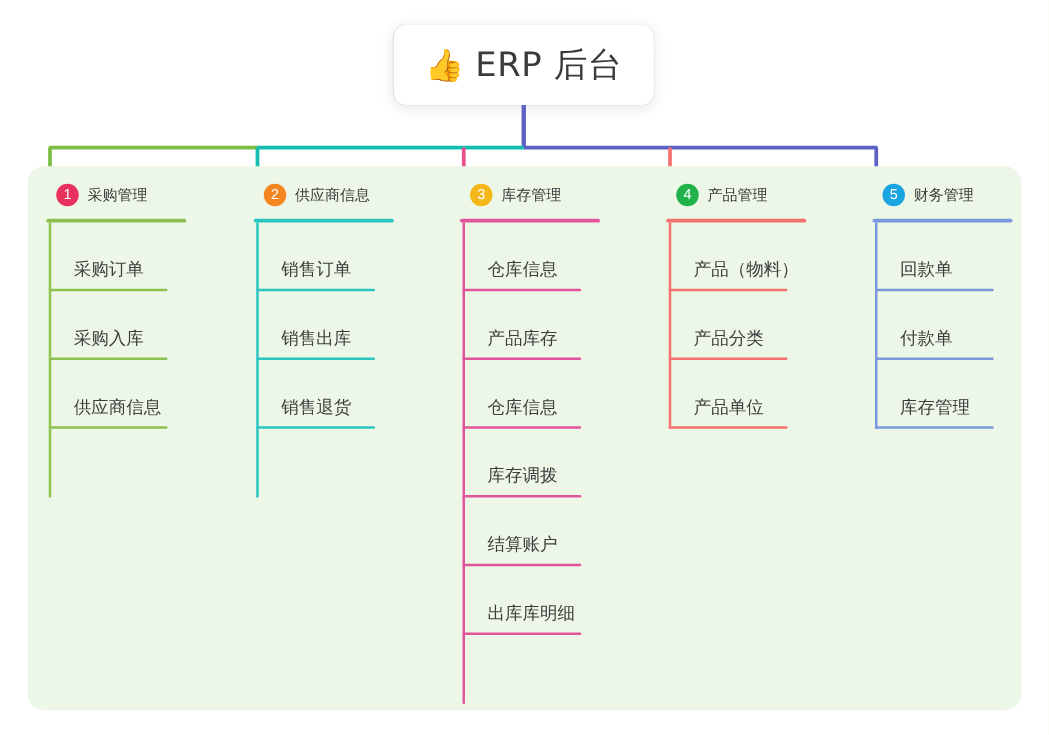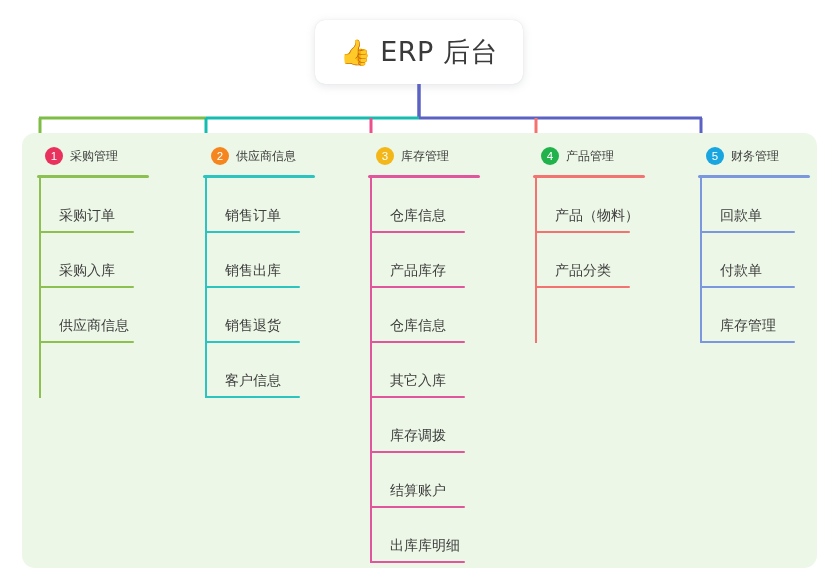--- a/index.html
+++ b/index.html
@@ -194,24 +194,20 @@
             <div class="item-rule" style="width: 95px; background: rgb(43, 196, 190);"></div>
           </div>
           <div class="item">
             <span class="item-label">销售出库</span>
             <div class="item-rule" style="width: 95px; background: rgb(43, 196, 190);"></div>
           </div>
           <div class="item">
             <span class="item-label">销售退货</span>
             <div class="item-rule" style="width: 95px; background: rgb(43, 196, 190);"></div>
           </div>
-          <div class="item">
-            <span class="item-label">客户信息</span>
-            <div class="item-rule" style="width: 95px; background: rgb(43, 196, 190);"></div>
-          </div>
         </div>
       </div>
       <div class="column" style="left: 364px;">
         <div class="col-header">
           <span class="badge" style="background: rgb(243, 183, 26);">3</span>
           <span class="col-title">库存管理</span>
         </div>
         <div class="header-rule" style="width: 112px; margin-left: 4px; background: rgb(224, 85, 156);"></div>
         <div class="items">
           <div class="spine" style="background: rgb(224, 85, 156); height: 385px;"></div>
@@ -221,24 +217,20 @@
           </div>
           <div class="item">
             <span class="item-label">产品库存</span>
             <div class="item-rule" style="width: 95px; background: rgb(224, 85, 156);"></div>
           </div>
           <div class="item">
             <span class="item-label">仓库信息</span>
             <div class="item-rule" style="width: 95px; background: rgb(224, 85, 156);"></div>
           </div>
           <div class="item">
-            <span class="item-label">其它入库</span>
-            <div class="item-rule" style="width: 95px; background: rgb(224, 85, 156);"></div>
-          </div>
-          <div class="item">
             <span class="item-label">库存调拨</span>
             <div class="item-rule" style="width: 95px; background: rgb(224, 85, 156);"></div>
           </div>
           <div class="item">
             <span class="item-label">结算账户</span>
             <div class="item-rule" style="width: 95px; background: rgb(224, 85, 156);"></div>
           </div>
           <div class="item">
             <span class="item-label">出库库明细</span>
             <div class="item-rule" style="width: 95px; background: rgb(224, 85, 156);"></div>
@@ -254,20 +246,24 @@
         <div class="items">
           <div class="spine" style="background: rgb(244, 114, 111); height: 165px;"></div>
           <div class="item">
             <span class="item-label">产品（物料）</span>
             <div class="item-rule" style="width: 95px; background: rgb(244, 114, 111);"></div>
           </div>
           <div class="item">
             <span class="item-label">产品分类</span>
             <div class="item-rule" style="width: 95px; background: rgb(244, 114, 111);"></div>
           </div>
+          <div class="item">
+            <span class="item-label">产品单位</span>
+            <div class="item-rule" style="width: 95px; background: rgb(244, 114, 111);"></div>
+          </div>
         </div>
       </div>
       <div class="column" style="left: 694px;">
         <div class="col-header">
           <span class="badge" style="background: rgb(25, 165, 224);">5</span>
           <span class="col-title">财务管理</span>
         </div>
         <div class="header-rule" style="width: 112px; margin-left: 4px; background: rgb(123, 151, 222);"></div>
         <div class="items">
           <div class="spine" style="background: rgb(123, 151, 222); height: 165px;"></div>

